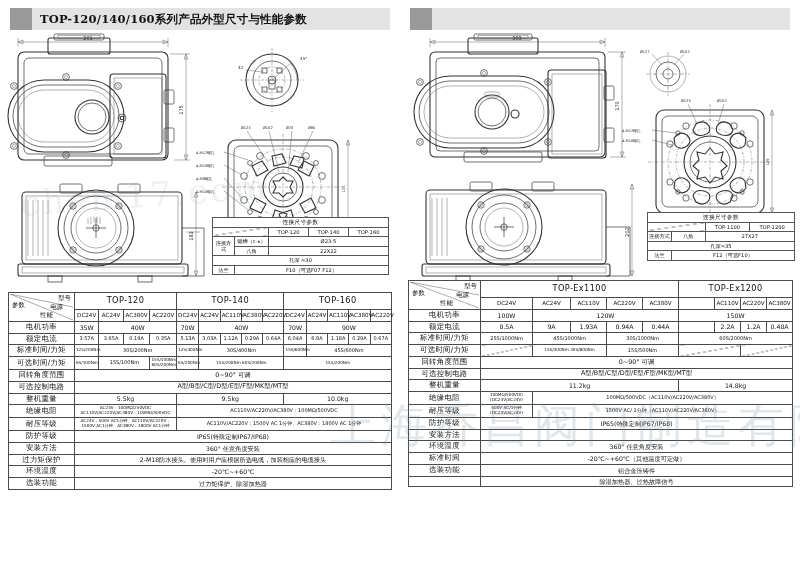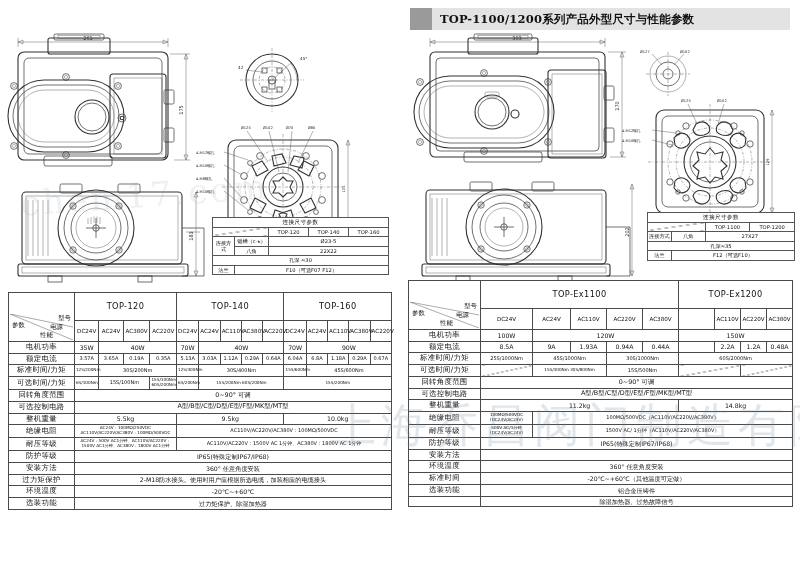--- a/index.html
+++ b/index.html
@@ -71,21 +71,21 @@
   td.val-sm { font-size:5.0px; }
   td.val-xs { font-size:4.2px; line-height:1.22; }
   td.val-wide { font-size:6.4px; }
   td.slash {
     background-image: linear-gradient(to bottom right, transparent calc(50% - .4px), #4a4a4a 50%, transparent calc(50% + .4px));
   }
   
   td.corner {
     position:relative; padding:0; height:100%;
   }
-  .corner-box { position:relative; width:100%; height:100%; min-height:26px;margin-top:20px; }
+  .corner-box { position:relative; width:100%; height:100%; min-height:26px; }
   .corner-box svg { position:absolute; inset:0; width:100%; height:100%; }
   .corner-box span { position:absolute; font-size:6.4px; white-space:nowrap; }
   .c-tr { top:0.5px; right:2px; }
   .c-mid { top:37%; right:10px; }
   .c-ml { top:30%; left:2px; }
   .c-bl { bottom:0.5px; left:2px;padding-left:28px; }
 
   
   .wm {
     position:absolute; pointer-events:none; user-select:none;
@@ -104,20 +104,24 @@
   .lnt { stroke:#555; fill:none; stroke-width:0.45; }
   .lnd { stroke:#555; fill:none; stroke-width:0.45; stroke-dasharray:3 1.5 1 1.5; }
 </style>
 </head>
 <body>
 
 <div class="page">
 
   <div class="panel left">
 
+    <div class="titlebar">
+      <div class="sq"></div>
+      <div class="tt">TOP-120/140/160系列产品外型尺寸与性能参数</div>
+    </div>
 
     <div class="drawings">
       <svg width="400" height="255" viewBox="0 0 400 255">
 
         <g>
           <line class="lnt" x1="18" y1="10" x2="168" y2="10"></line>
           <line class="lnt" x1="18" y1="6" x2="18" y2="15"></line>
           <line class="lnt" x1="168" y1="6" x2="168" y2="15"></line>
           <path class="lnt" d="M18 10 l5 -2 v4 z" fill="#555"></path>
           <path class="lnt" d="M168 10 l-5 -2 v4 z" fill="#555"></path>
@@ -522,21 +526,20 @@
         </tr>
       </tbody>
         </table>
     </div>
   </div>
 
   <div class="panel right">
 
     <div class="titlebar">
       <div class="sq"></div>
-      <div class="tt">TOP-1100/1200系列产品外型尺寸与性能参数</div>
     </div>
 
     <div class="drawings">
       <svg width="400" height="255" viewBox="0 0 400 255">
 
         <g>
           <line class="lnt" x1="30" y1="10" x2="205" y2="10"></line>
           <line class="lnt" x1="30" y1="6" x2="30" y2="15"></line>
           <line class="lnt" x1="205" y1="6" x2="205" y2="15"></line>
           <path class="lnt" d="M30 10 l5 -2 v4 z" fill="#555"></path>

